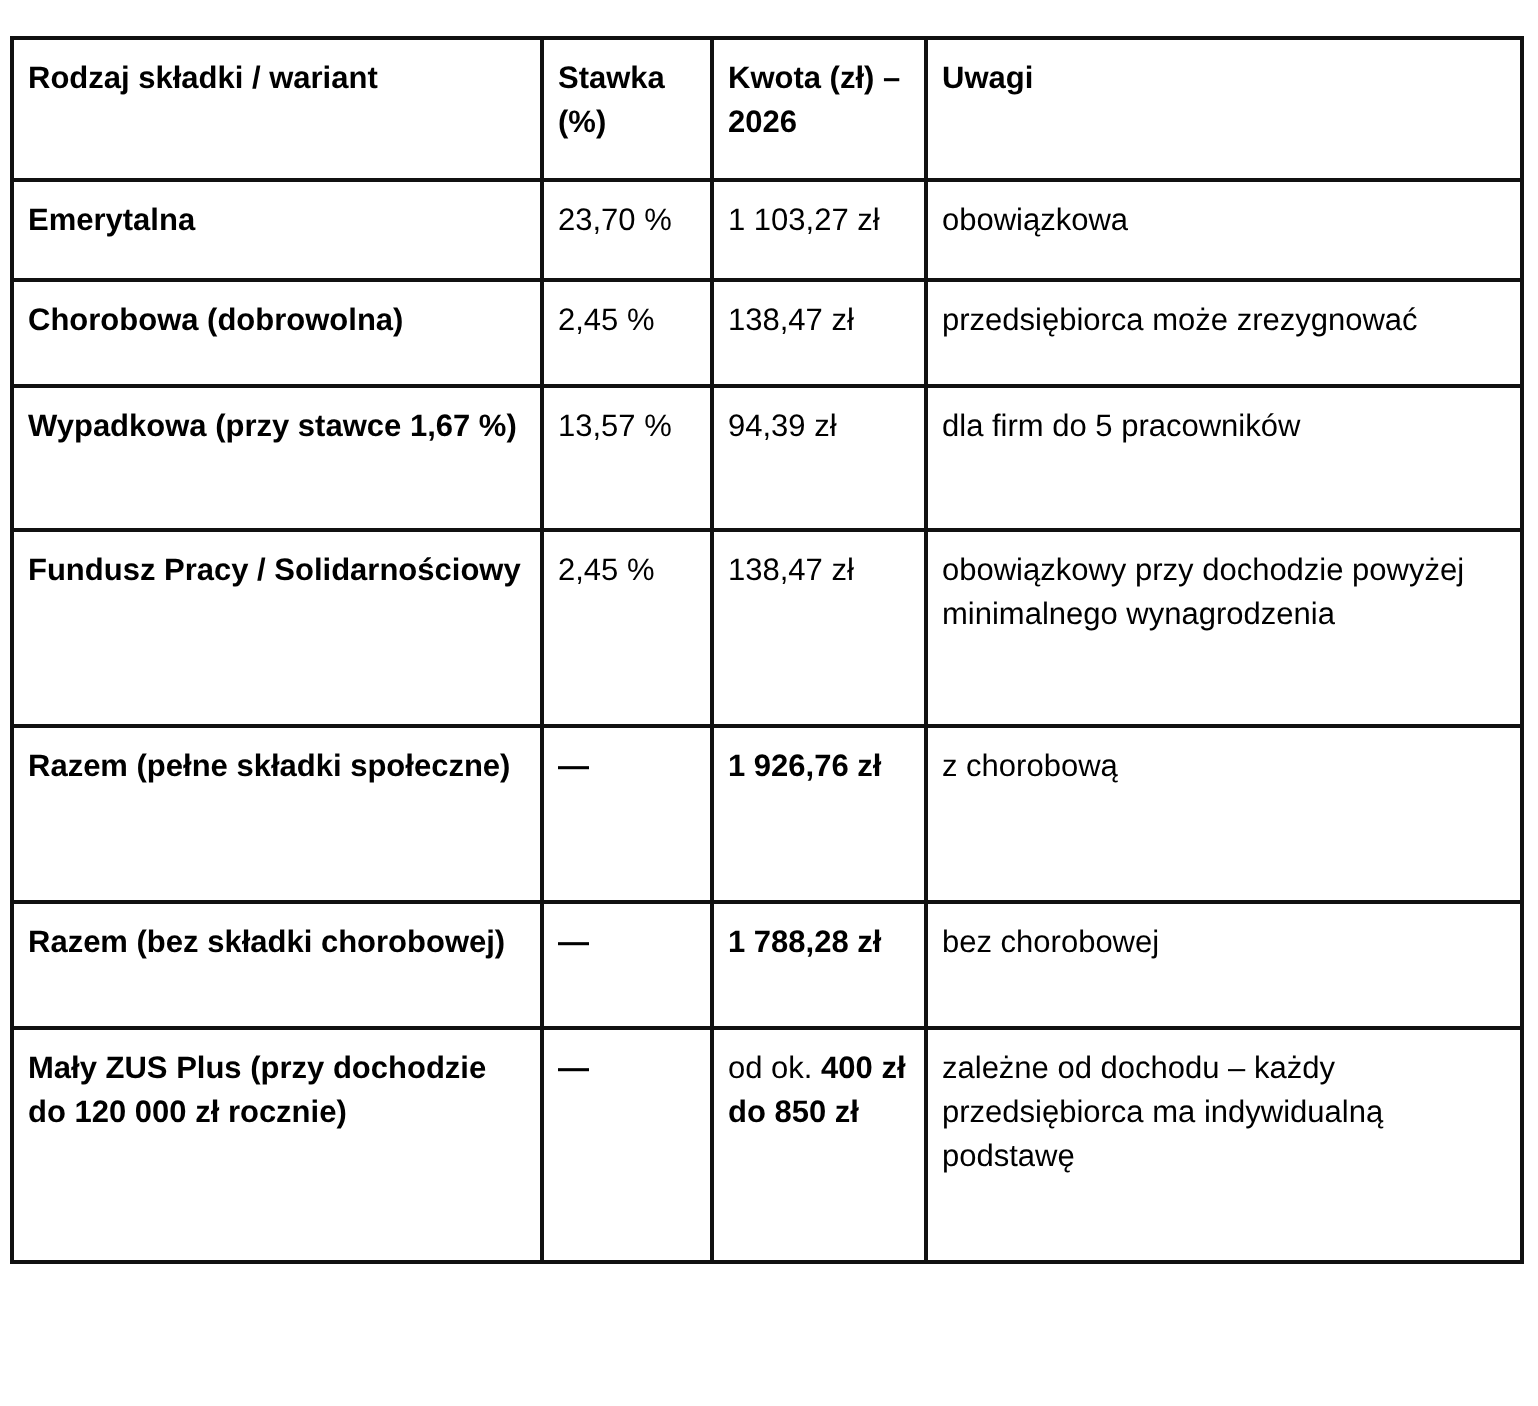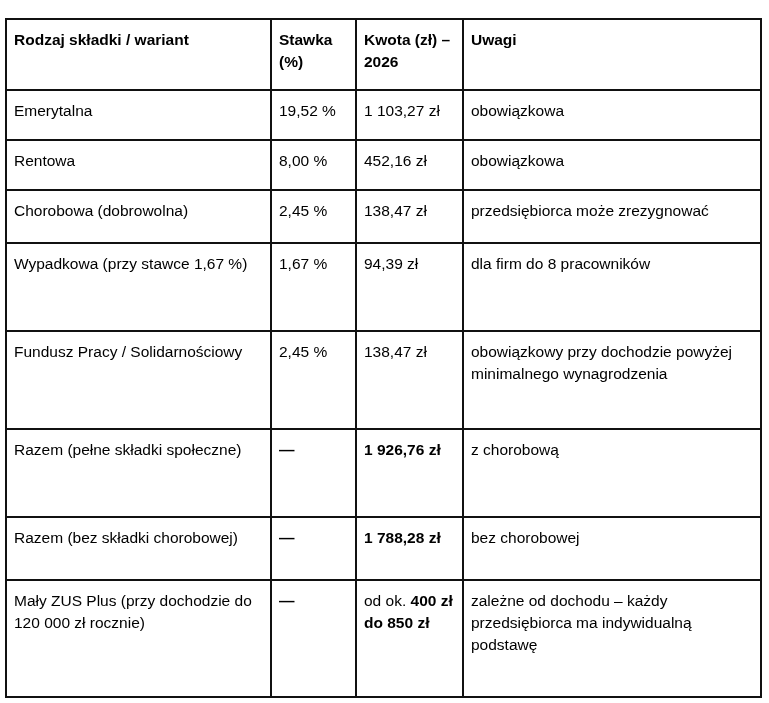--- a/index.html
+++ b/index.html
@@ -68,40 +68,40 @@
     font-weight: bold;
     font-size: 15.5px;
     vertical-align: top;
     padding-top: 12px;
     line-height: 1.45;
   }
   thead tr { height: 71px; }
 
   
   tbody td.type {
-    font-weight: normal;
+    font-weight: bold;
   }
   tbody td.rate,
   tbody td.amount,
   tbody td.notes {
     font-weight: normal;
   }
   tbody td.amount.strong,
   tbody td.rate.strong {
     font-weight: bold;
   }
   td .b { font-weight: bold; }
 
   
   td.vmid { vertical-align: middle; }
 
   tr.r-emerytalna { height: 50px; }
   tr.r-rentowa    { height: 50px; }
   tr.r-chorobowa  { height: 53px; }
-  tr.r-wypadkowa  { height: 88px; }
+  tr.r-wypadkowa  { height: 72px; }
   tr.r-fundusz    { height: 98px; }
   tr.r-razem-pelne{ height: 88px; }
   tr.r-razem-bez  { height: 63px; }
   tr.r-maly-zus   { height: 115px; }
 </style>
 </head>
 <body>
 
 <div id="zus-table-wrap">
   <table class="zus">
@@ -116,44 +116,38 @@
         <th>Rodzaj składki / wariant</th>
         <th>Stawka (%)</th>
         <th>Kwota (zł) – 2026</th>
         <th>Uwagi</th>
       </tr>
     </thead>
     <tbody>
 
       <tr class="r-emerytalna">
         <td class="type vmid">Emerytalna</td>
-        <td class="rate vmid">19,52 %</td>
+        <td class="rate vmid">23,70 %</td>
         <td class="amount vmid">1 103,27 zł</td>
         <td class="notes vmid">obowiązkowa</td>
       </tr>
 
-      <tr class="r-rentowa">
-        <td class="type vmid">Rentowa</td>
-        <td class="rate vmid">8,00 %</td>
-        <td class="amount vmid">452,16 zł</td>
-        <td class="notes vmid">obowiązkowa</td>
-      </tr>
 
       <tr class="r-chorobowa">
         <td class="type vmid">Chorobowa (dobrowolna)</td>
         <td class="rate vmid">2,45 %</td>
         <td class="amount vmid">138,47 zł</td>
         <td class="notes">przedsiębiorca może zrezygnować</td>
       </tr>
 
       <tr class="r-wypadkowa">
         <td class="type">Wypadkowa (przy stawce 1,67 %)</td>
-        <td class="rate vmid">1,67 %</td>
+        <td class="rate vmid">13,57 %</td>
         <td class="amount vmid">94,39 zł</td>
-        <td class="notes vmid">dla firm do 8 pracowników</td>
+        <td class="notes vmid">dla firm do 5 pracowników</td>
       </tr>
 
       <tr class="r-fundusz">
         <td class="type vmid">Fundusz Pracy / Solidarnościowy</td>
         <td class="rate vmid">2,45 %</td>
         <td class="amount vmid">138,47 zł</td>
         <td class="notes">obowiązkowy przy dochodzie powyżej minimalnego wynagrodzenia</td>
       </tr>
 
       <tr class="r-razem-pelne">

